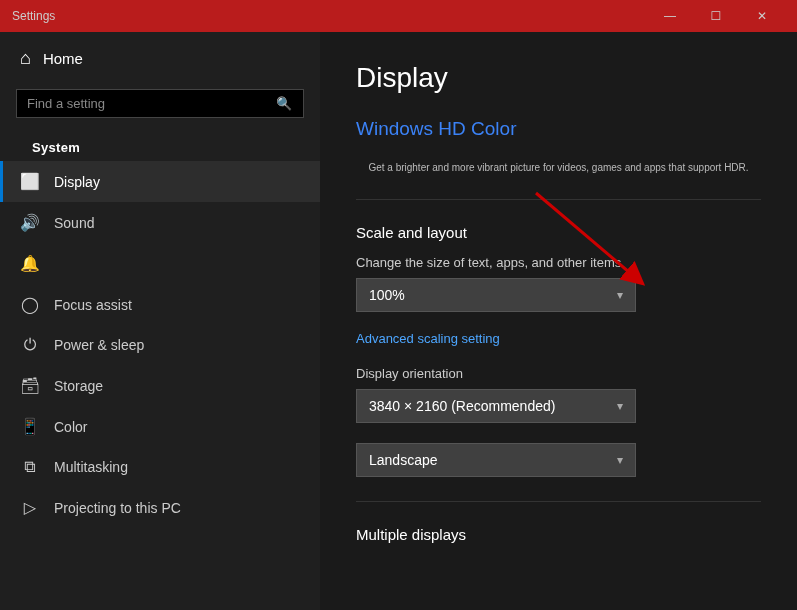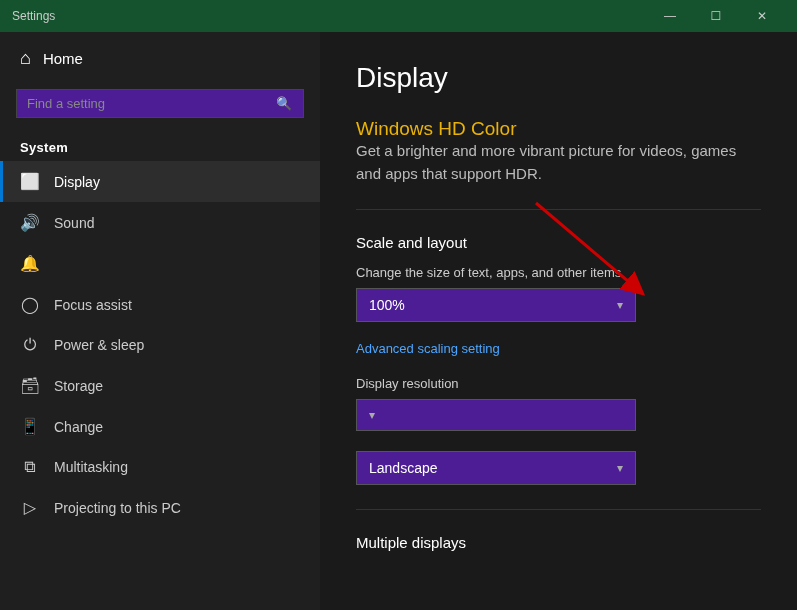--- a/index.html
+++ b/index.html
@@ -10,21 +10,21 @@
       color: #ffffff;
       font-family: 'Segoe UI', Arial, sans-serif;
       font-size: 14px;
       overflow: hidden;
       display: flex;
       flex-direction: column;
     }
 
     
     .titlebar {
-      background: #14532d;
+      background: #b91c1c;
       height: 32px;
       display: flex;
       align-items: center;
       padding: 0 12px;
       flex-shrink: 0;
       user-select: none;
     }
     .titlebar-title {
       font-size: 12px;
       color: #cccccc;
@@ -79,21 +79,21 @@
     }
 
     .sidebar-home-label {
       font-size: 15px;
     }
 
     .search-box {
       margin: 4px 16px 12px 16px;
       display: flex;
       align-items: center;
-      background: #4c1d95;
+      background: #000000;
       border: 1px solid #444;
       padding: 6px 10px;
       gap: 8px;
     }
     .search-box input {
       background: transparent;
       border: none;
       color: #aaaaaa;
       font-size: 13px;
       outline: none;
@@ -102,20 +102,21 @@
     }
     .search-box input::placeholder { color: #888; }
     .search-icon { color: #888; font-size: 13px; }
 
     .sidebar-category {
       padding: 10px 20px 6px 20px;
       font-size: 13px;
       font-weight: 700;
       color: #ffffff;
       letter-spacing: 0.3px;
+      margin-left: 12px;
     }
 
     .sidebar-item {
       display: flex;
       align-items: center;
       padding: 11px 20px;
       gap: 14px;
       cursor: pointer;
       color: #cccccc;
       position: relative;
@@ -156,29 +157,30 @@
     .page-title {
       font-size: 28px;
       font-weight: 300;
       color: #ffffff;
       margin-bottom: 24px;
     }
 
     .section-title {
       font-size: 19px;
       font-weight: 400;
-      color: #eab308;
-      margin-bottom: 0;
+      color: #3b82f6;
+      margin-bottom: 20px;
     }
 
     .section-desc {
-      font-size: 15px;
+      font-size: 10px;
       color: #bbbbbb;
       line-height: 1.5;
       margin-bottom: 10px;
+      text-align: center;
     }
 
     .link-blue {
       color: #4da6ff;
       cursor: pointer;
       font-size: 13px;
       text-decoration: none;
     }
 
     .section-divider {
@@ -195,21 +197,21 @@
     }
 
     .control-label {
       font-size: 13px;
       color: #cccccc;
       margin-bottom: 8px;
     }
 
     .dropdown {
       width: 280px;
-      background: #4c1d95;
+      background: #404040;
       border: 1px solid #555;
       color: #ffffff;
       padding: 8px 12px;
       display: flex;
       align-items: center;
       justify-content: space-between;
       cursor: pointer;
       font-size: 14px;
       margin-bottom: 10px;
     }
@@ -263,21 +265,21 @@
     <div class="sidebar-item">
       <span class="sidebar-item-icon">⏻</span>
       <span class="sidebar-item-label">Power &amp; sleep</span>
     </div>
     <div class="sidebar-item">
       <span class="sidebar-item-icon">🗃</span>
       <span class="sidebar-item-label">Storage</span>
     </div>
     <div class="sidebar-item">
       <span class="sidebar-item-icon">📱</span>
-      <span class="sidebar-item-label">Change</span>
+      <span class="sidebar-item-label">Color</span>
     </div>
     <div class="sidebar-item">
       <span class="sidebar-item-icon">⧉</span>
       <span class="sidebar-item-label">Multitasking</span>
     </div>
     <div class="sidebar-item">
       <span class="sidebar-item-icon">▷</span>
       <span class="sidebar-item-label">Projecting to this PC</span>
     </div>
   </div>
@@ -312,22 +314,23 @@
           <line x1="20" y1="10" x2="120" y2="95" stroke="#cc0000" stroke-width="3" marker-end="url(#arrowhead)"></line>
         </svg>
       </div>
 
       <div style="margin-top:8px;">
         <a class="link-blue">Advanced scaling setting</a>
       </div>
     </div>
 
     <div class="section-spacing" style="margin-top:16px;">
-      <p class="control-label">Display resolution</p>
+      <p class="control-label">Display orientation</p>
       <div class="dropdown">
+        <span>3840 × 2160 (Recommended)</span>
         <span class="dropdown-arrow">▾</span>
       </div>
     </div>
 
     <div class="section-spacing" style="margin-top:16px;">
       <div class="dropdown">
         <span>Landscape</span>
         <span class="dropdown-arrow">▾</span>
       </div>
     </div>

